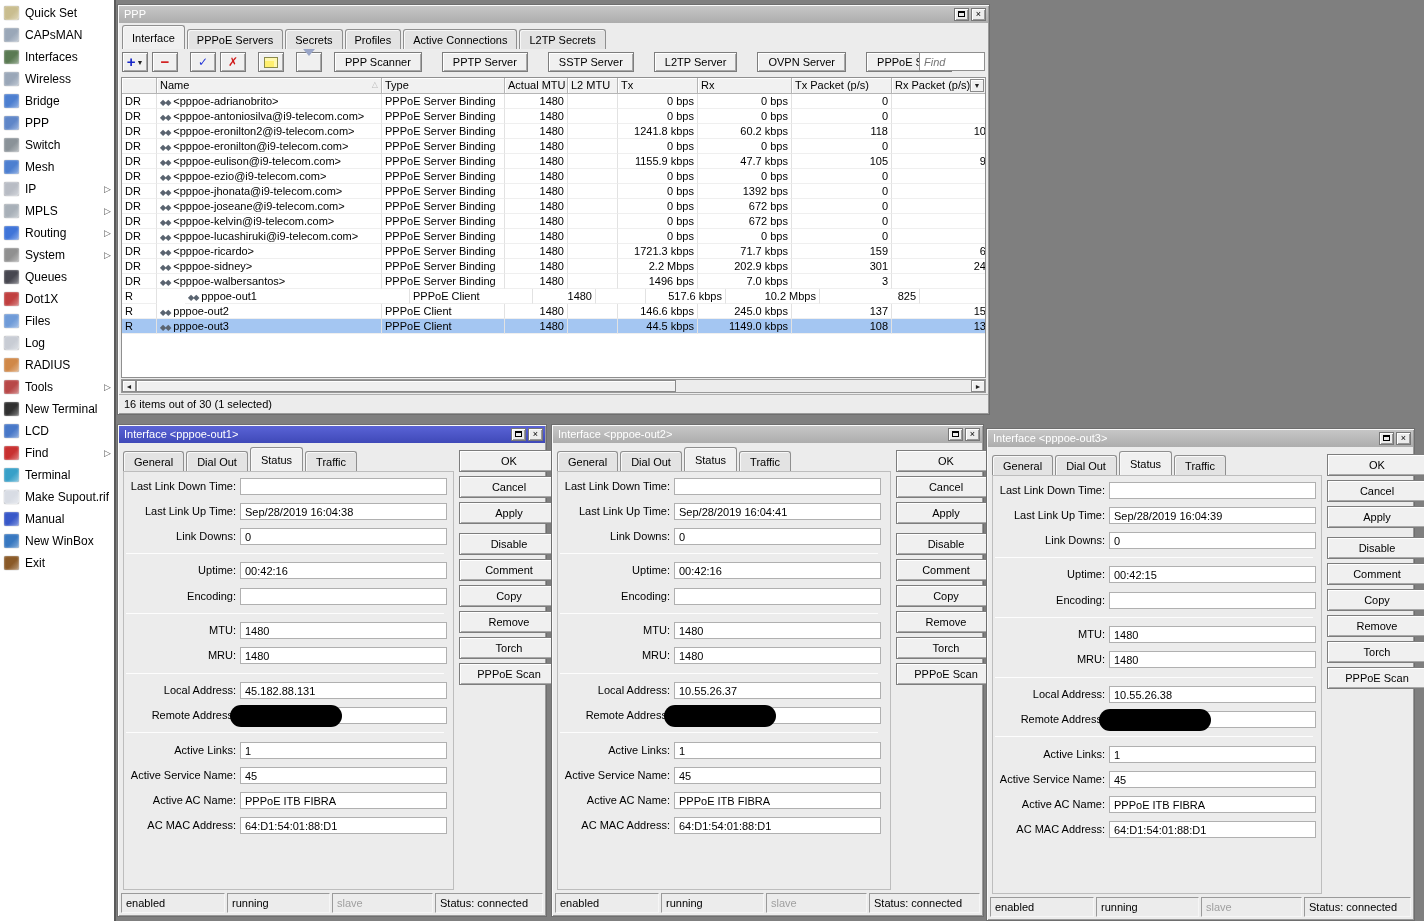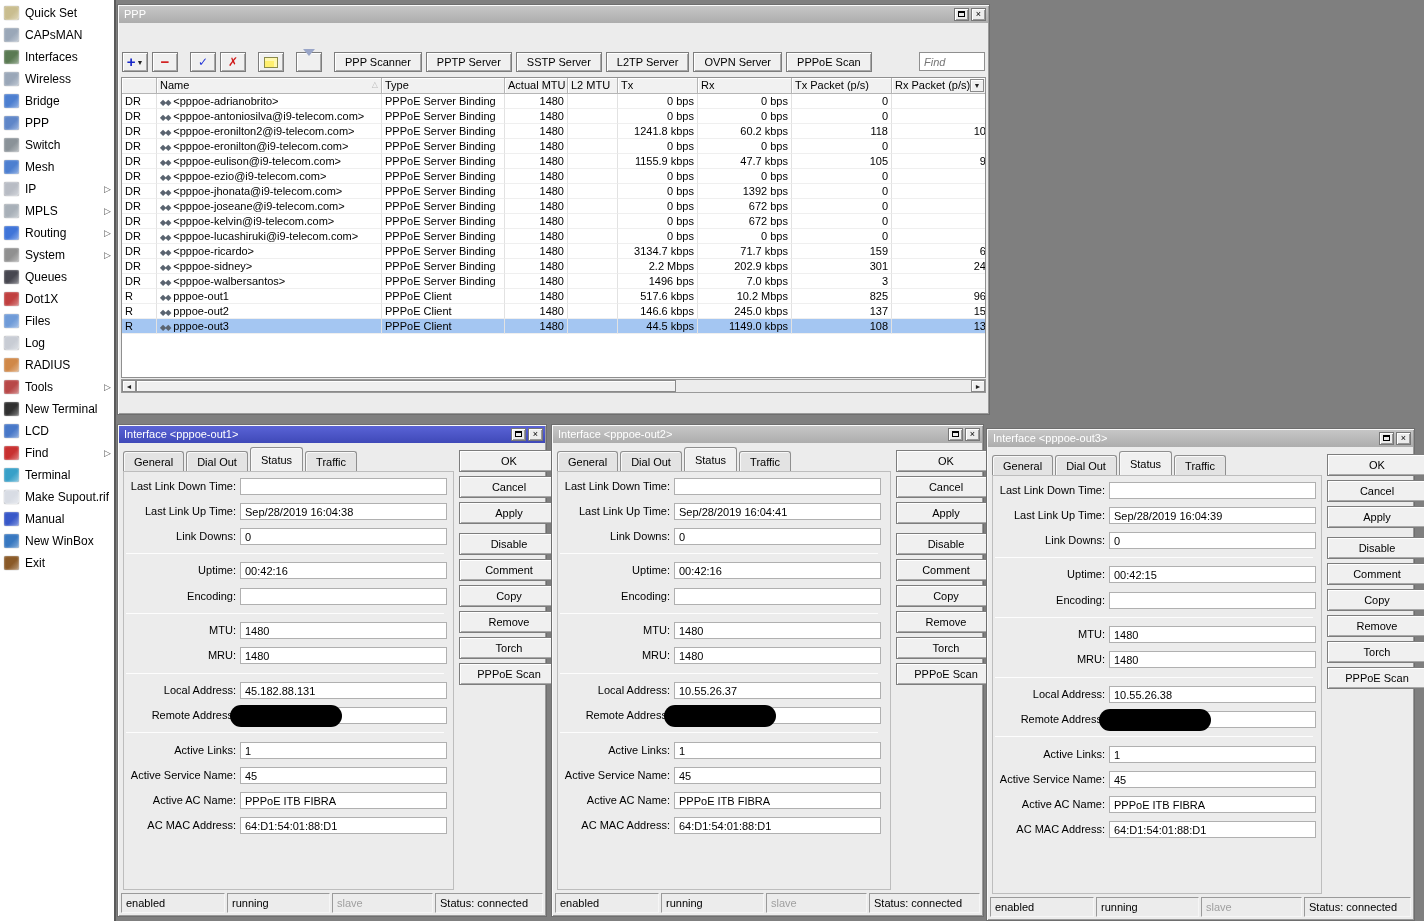--- a/index.html
+++ b/index.html
@@ -239,20 +239,28 @@
   </div>
 
 <div id="ppp-win" class="win">
   <div class="titlebar">
     <span>PPP</span>
     <span class="winbtns">
       <span class="winbtn"><span class="maxglyph"></span></span>
       <span class="winbtn">×</span>
     </span>
   </div>
+  <div id="ppp-tabs" class="tabs">
+      <div class="tab active">Interface</div>
+      <div class="tab">PPPoE Servers</div>
+      <div class="tab">Secrets</div>
+      <div class="tab">Profiles</div>
+      <div class="tab">Active Connections</div>
+      <div class="tab">L2TP Secrets</div>
+    </div>
   <div id="ppp-toolbar">
     <div class="iconbtn">
         <span class="glyph-add">+</span>
         <span class="glyph-caret">▼</span>
       </div>
     <div class="iconbtn">
         <span class="glyph-minus">−</span>
       </div>
     <div class="gap"></div>
     <div class="iconbtn">
@@ -263,21 +271,21 @@
       </div>
     <div class="gap"></div>
     <div class="iconbtn">
         <span class="glyph-note"></span>
       </div>
     <div class="gap"></div>
     <div class="iconbtn">
         <span><span class="funnel-top"></span><span class="funnel-stem"></span></span>
       </div>
     <div class="gap"></div>
-    <span id="ppp-toolbar-buttons" style="display:flex;gap:4px">
+    <span id="ppp-toolbar-buttons" style="display:flex;gap:20px">
         <div class="pushbtn">PPP Scanner</div>
         <div class="pushbtn">PPTP Server</div>
         <div class="pushbtn">SSTP Server</div>
         <div class="pushbtn">L2TP Server</div>
         <div class="pushbtn">OVPN Server</div>
         <div class="pushbtn">PPPoE Scan</div>
       </span>
   </div>
   <input id="find-box" placeholder="Find" style="">
   <div id="tablewrap">
@@ -403,21 +411,21 @@
           <div class="td num" style="width: 94px; flex: 0 0 94px;">0 bps</div>
           <div class="td num" style="width: 100px; flex: 0 0 100px;">0</div>
           <div class="td num" style="width: 104px; flex: 0 0 104px;">0</div>
         </div>
         <div class="trow">
           <div class="td" style="width: 35px; flex: 0 0 35px;">DR</div>
           <div class="td" style="width: 225px; flex: 0 0 225px;"><span class="name-ico">◆◆</span>&lt;pppoe-ricardo&gt;</div>
           <div class="td" style="width: 123px; flex: 0 0 123px;">PPPoE Server Binding</div>
           <div class="td num" style="width: 63px; flex: 0 0 63px;">1480</div>
           <div class="td num" style="width: 50px; flex: 0 0 50px;"></div>
-          <div class="td num" style="width: 80px; flex: 0 0 80px;">3134.7 kbps</div>
+          <div class="td num" style="width: 80px; flex: 0 0 80px;">1721.3 kbps</div>
           <div class="td num" style="width: 94px; flex: 0 0 94px;">71.7 kbps</div>
           <div class="td num" style="width: 100px; flex: 0 0 100px;">159</div>
           <div class="td num" style="width: 104px; flex: 0 0 104px;">69</div>
         </div>
         <div class="trow">
           <div class="td" style="width: 35px; flex: 0 0 35px;">DR</div>
           <div class="td" style="width: 225px; flex: 0 0 225px;"><span class="name-ico">◆◆</span>&lt;pppoe-sidney&gt;</div>
           <div class="td" style="width: 123px; flex: 0 0 123px;">PPPoE Server Binding</div>
           <div class="td num" style="width: 63px; flex: 0 0 63px;">1480</div>
           <div class="td num" style="width: 50px; flex: 0 0 50px;"></div>
@@ -432,21 +440,21 @@
           <div class="td" style="width: 123px; flex: 0 0 123px;">PPPoE Server Binding</div>
           <div class="td num" style="width: 63px; flex: 0 0 63px;">1480</div>
           <div class="td num" style="width: 50px; flex: 0 0 50px;"></div>
           <div class="td num" style="width: 80px; flex: 0 0 80px;">1496 bps</div>
           <div class="td num" style="width: 94px; flex: 0 0 94px;">7.0 kbps</div>
           <div class="td num" style="width: 100px; flex: 0 0 100px;">3</div>
           <div class="td num" style="width: 104px; flex: 0 0 104px;">4</div>
         </div>
         <div class="trow">
           <div class="td" style="width: 35px; flex: 0 0 35px;">R</div>
-          <div class="td" style="width: 225px; flex: 0 0 225px;"><span class="name-ico">◆◆</span>pppoe-out1</div>
+          <div class="td" style="width: 225px; flex: 0 0 225px; margin-left: 28px;"><span class="name-ico">◆◆</span>pppoe-out1</div>
           <div class="td" style="width: 123px; flex: 0 0 123px;">PPPoE Client</div>
           <div class="td num" style="width: 63px; flex: 0 0 63px;">1480</div>
           <div class="td num" style="width: 50px; flex: 0 0 50px;"></div>
           <div class="td num" style="width: 80px; flex: 0 0 80px;">517.6 kbps</div>
           <div class="td num" style="width: 94px; flex: 0 0 94px;">10.2 Mbps</div>
           <div class="td num" style="width: 100px; flex: 0 0 100px;">825</div>
           <div class="td num" style="width: 104px; flex: 0 0 104px;">960</div>
         </div>
         <div class="trow">
           <div class="td" style="width: 35px; flex: 0 0 35px;">R</div>
@@ -471,20 +479,21 @@
           <div class="td num" style="width: 104px; flex: 0 0 104px;">134</div>
         </div>
       </div>
   </div>
   <div id="hscroll">
     <span class="scr-arrow">◄</span>
     <span class="scr-thumb"></span>
     <span class="scr-track"></span>
     <span class="scr-arrow">►</span>
   </div>
+  <div id="ppp-status">16 items out of 30 (1 selected)</div>
 </div>
 
 <div class="dialog win d1">
     <div class="titlebar active">
       <span class="dlg-title">Interface &lt;pppoe-out1&gt;</span>
       <span class="winbtns">
         <span class="winbtn"><span class="maxglyph"></span></span>
         <span class="winbtn">×</span>
       </span>
     </div>

